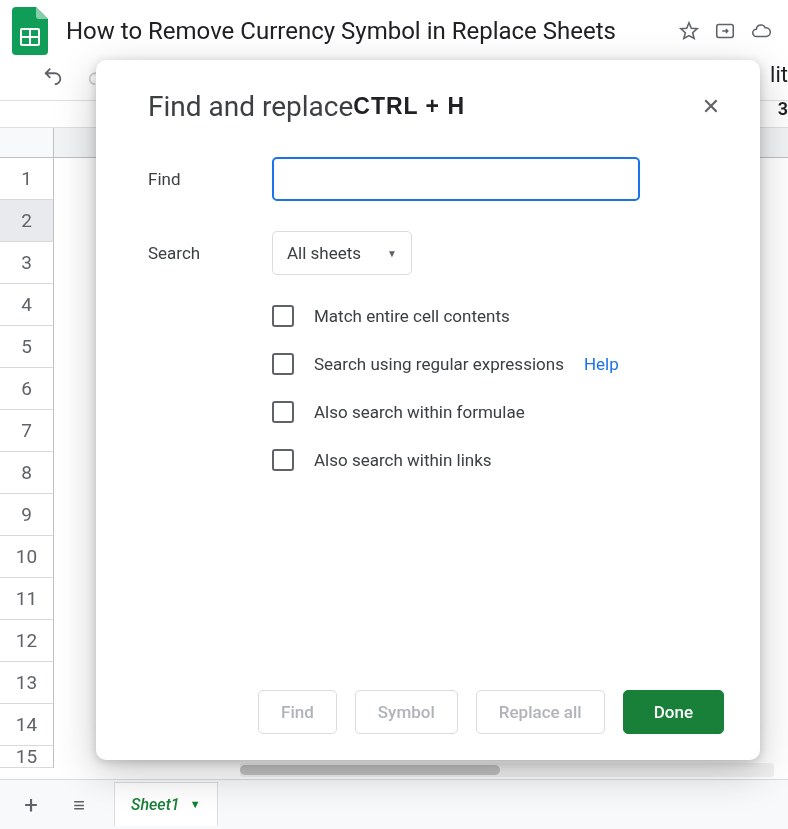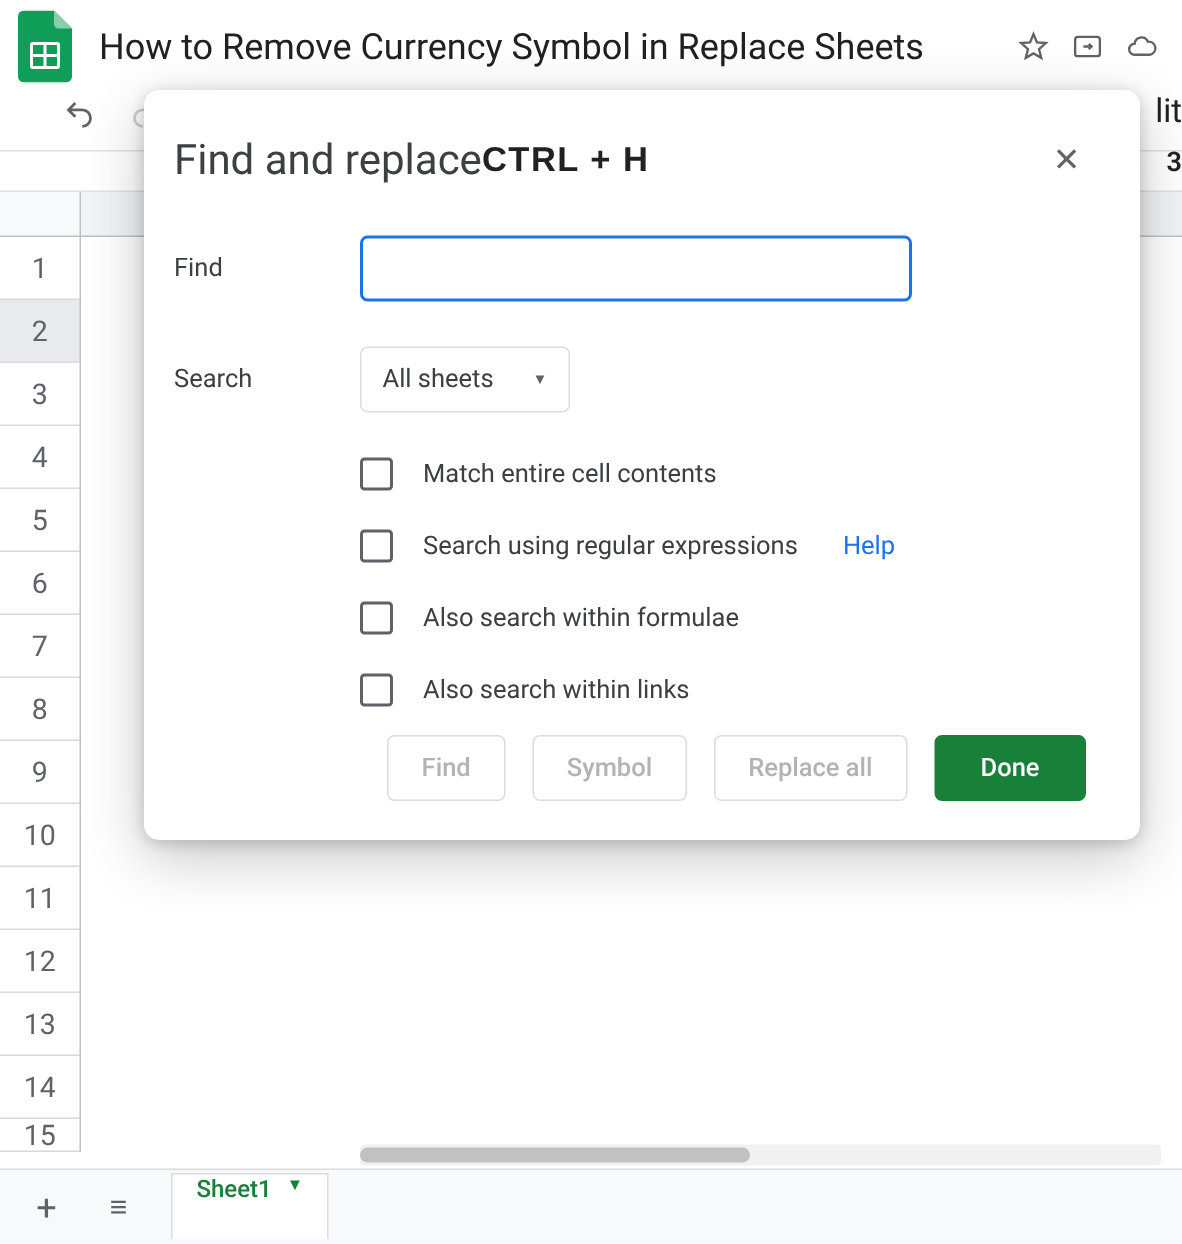--- a/index.html
+++ b/index.html
@@ -129,38 +129,39 @@
     font-size: 24px;
   }
   .tabbar .allsheets { font-size: 20px; font-weight: bold; }
   .sheet-tab {
     background: #fff;
     border-top: 1px solid #dadce0;
     border-left: 1px solid #dadce0;
     border-right: 1px solid #dadce0;
     height: 44px;
     padding: 0 16px;
-    display: flex; align-items: flex-start; gap: 10px;
+    display: flex; align-items: center; gap: 10px;
     color: #188038;
     font-size: 16px;
     font-weight: 500;
     margin-top: -1px;
+    font-style: italic;
   }
   .sheet-tab .caret { color: #188038; font-size: 11px; }
 
   
   .dialog {
     position: absolute;
     left: 96px; top: 60px;
     width: 664px;
-    height: 500px;
+    height: 700px;
     background: #fff;
     border-radius: 10px;
     box-shadow: 0 2px 10px rgba(0,0,0,0.18), 0 12px 40px rgba(0,0,0,0.22);
-    padding: 30px 36px 28px 20px;
+    padding: 30px 36px 28px 52px;
   }
   .dialog-header {
     display: flex;
     align-items: center;
     margin-bottom: 34px;
   }
   .dialog-title {
     font-size: 28px;
     color: #3c4043;
     font-weight: 400;
@@ -224,21 +225,20 @@
     font-size: 17px;
     color: #3c4043;
   }
   .checkbox {
     width: 22px; height: 22px;
     border: 2px solid #5f6368;
     border-radius: 3px;
   }
   .help-link {
     color: #1a73e8;
-    margin-left: 10px;
     font-size: 17px;
   }
   .dialog-footer {
     position: absolute;
     bottom: 26px; left: 36px; right: 36px;
     display: flex;
     gap: 18px;
     justify-content: flex-end;
   }
   .btn {

